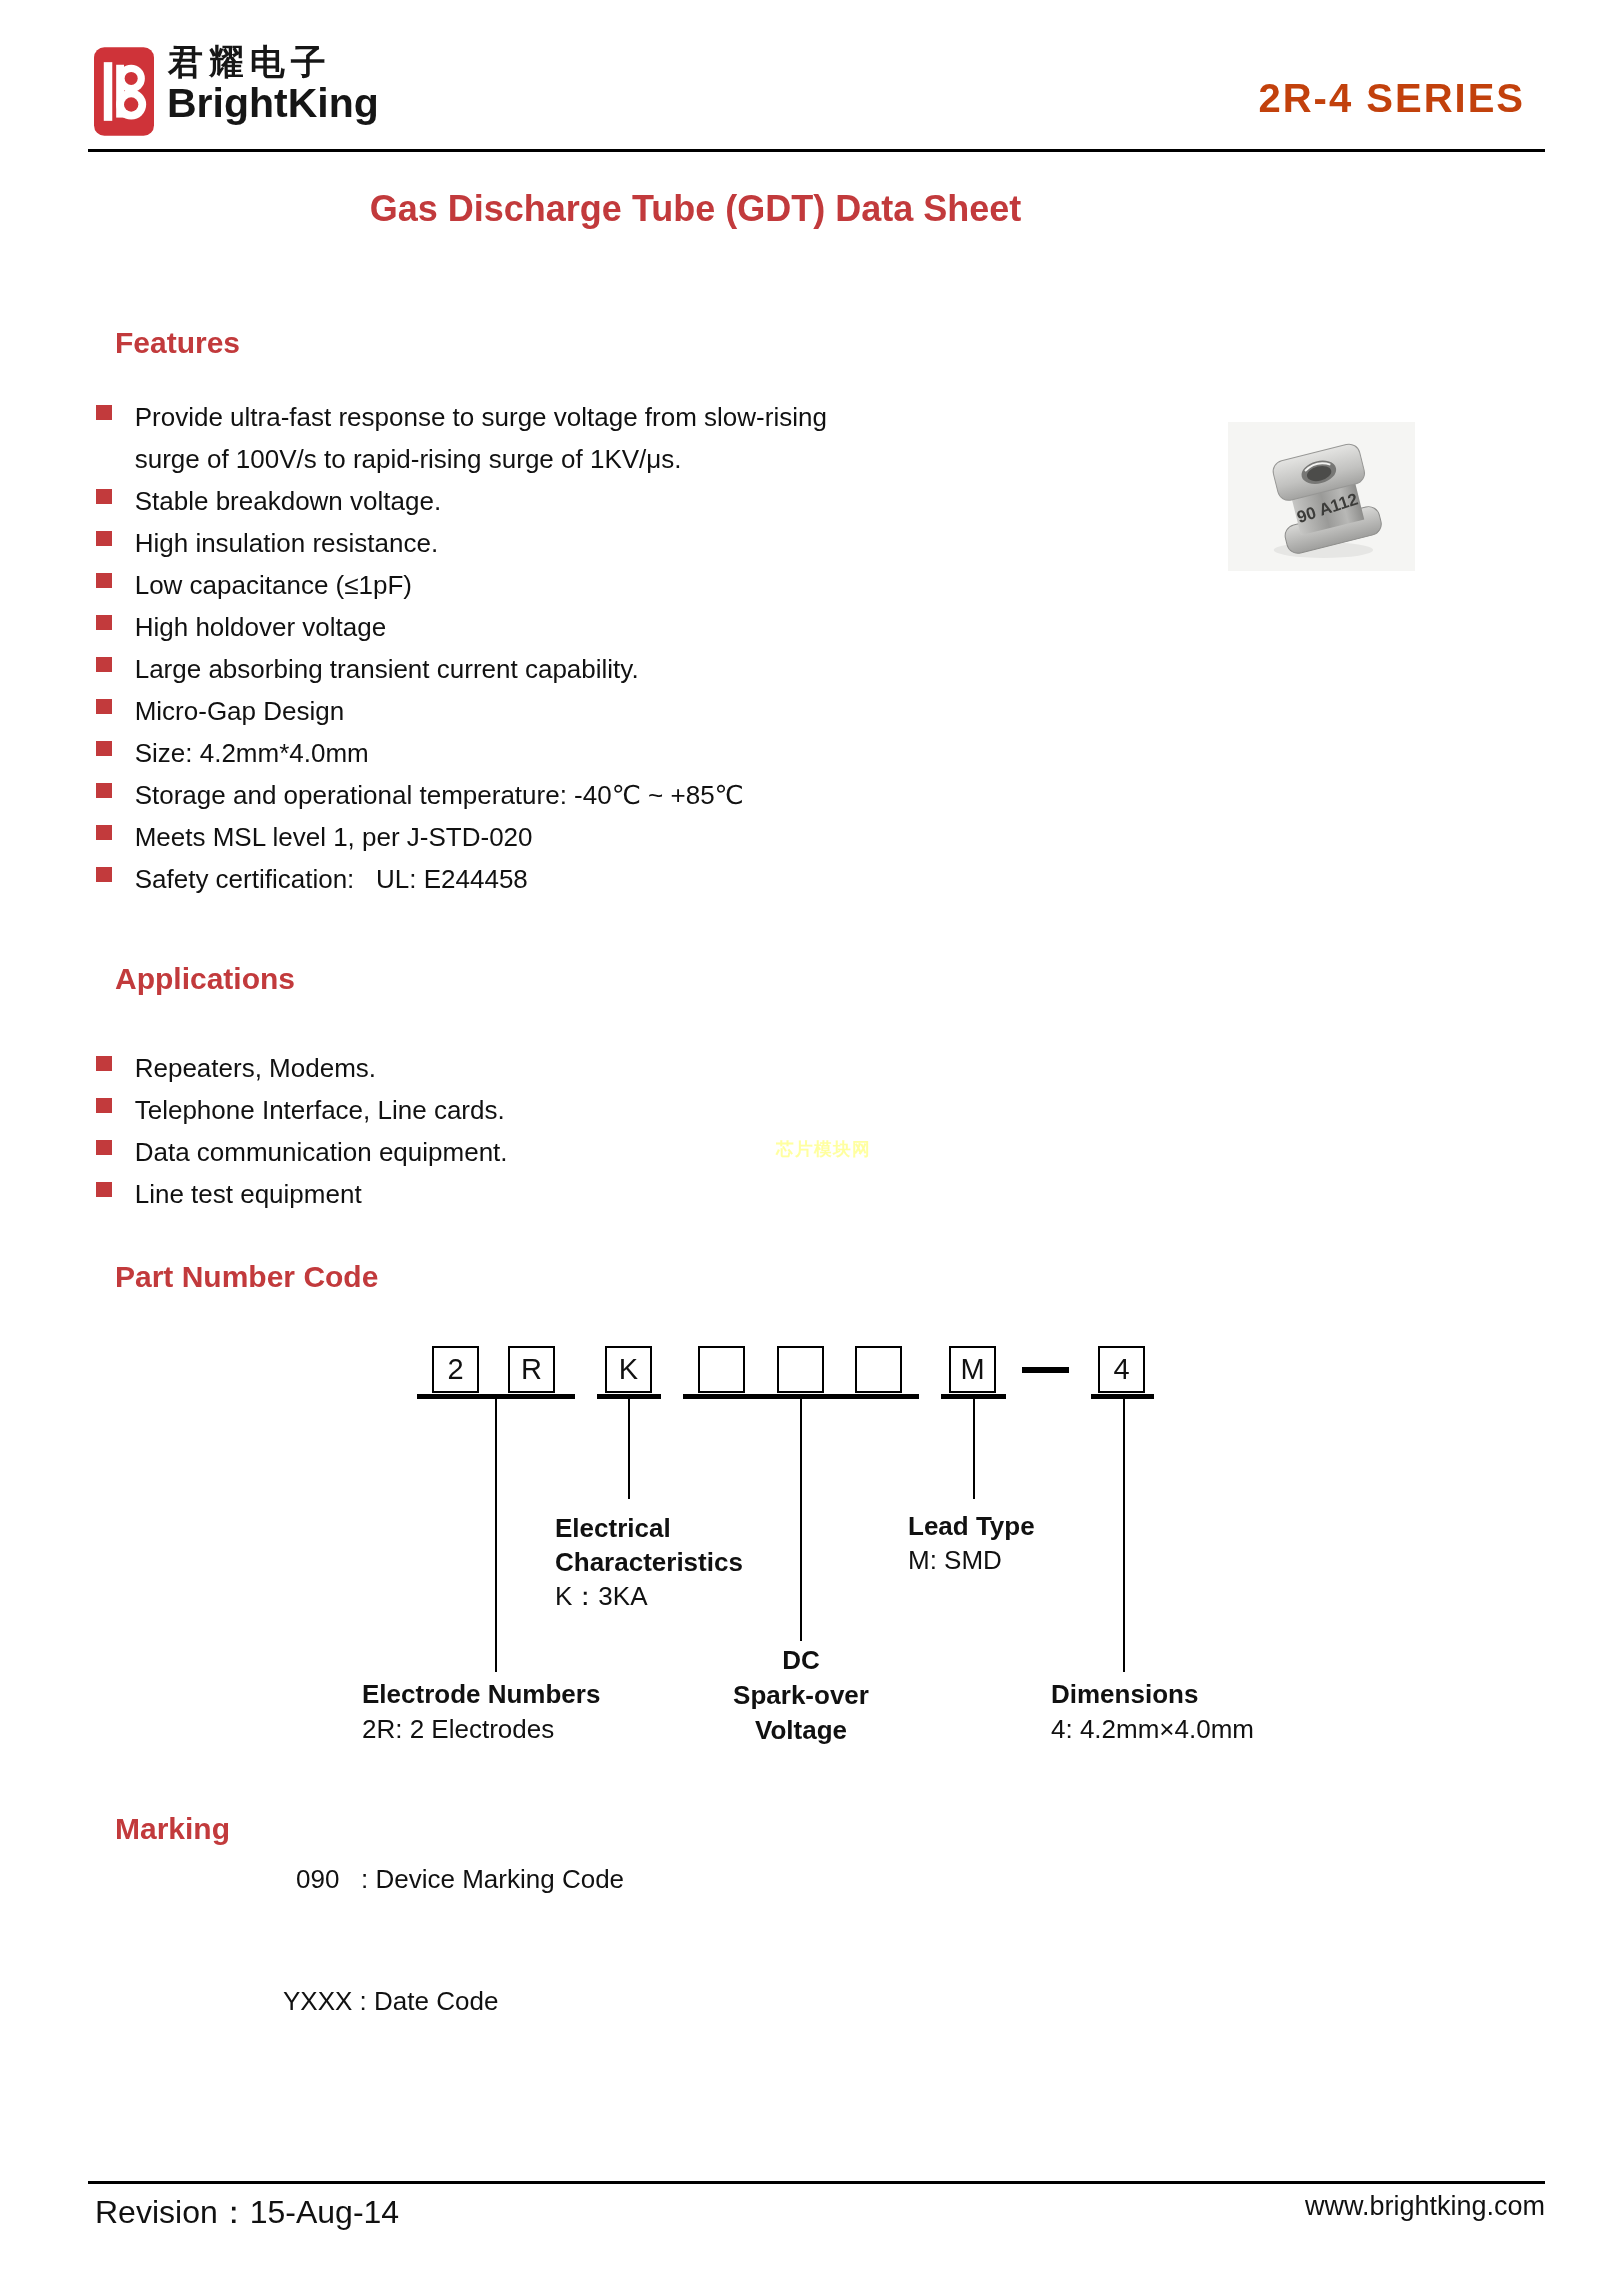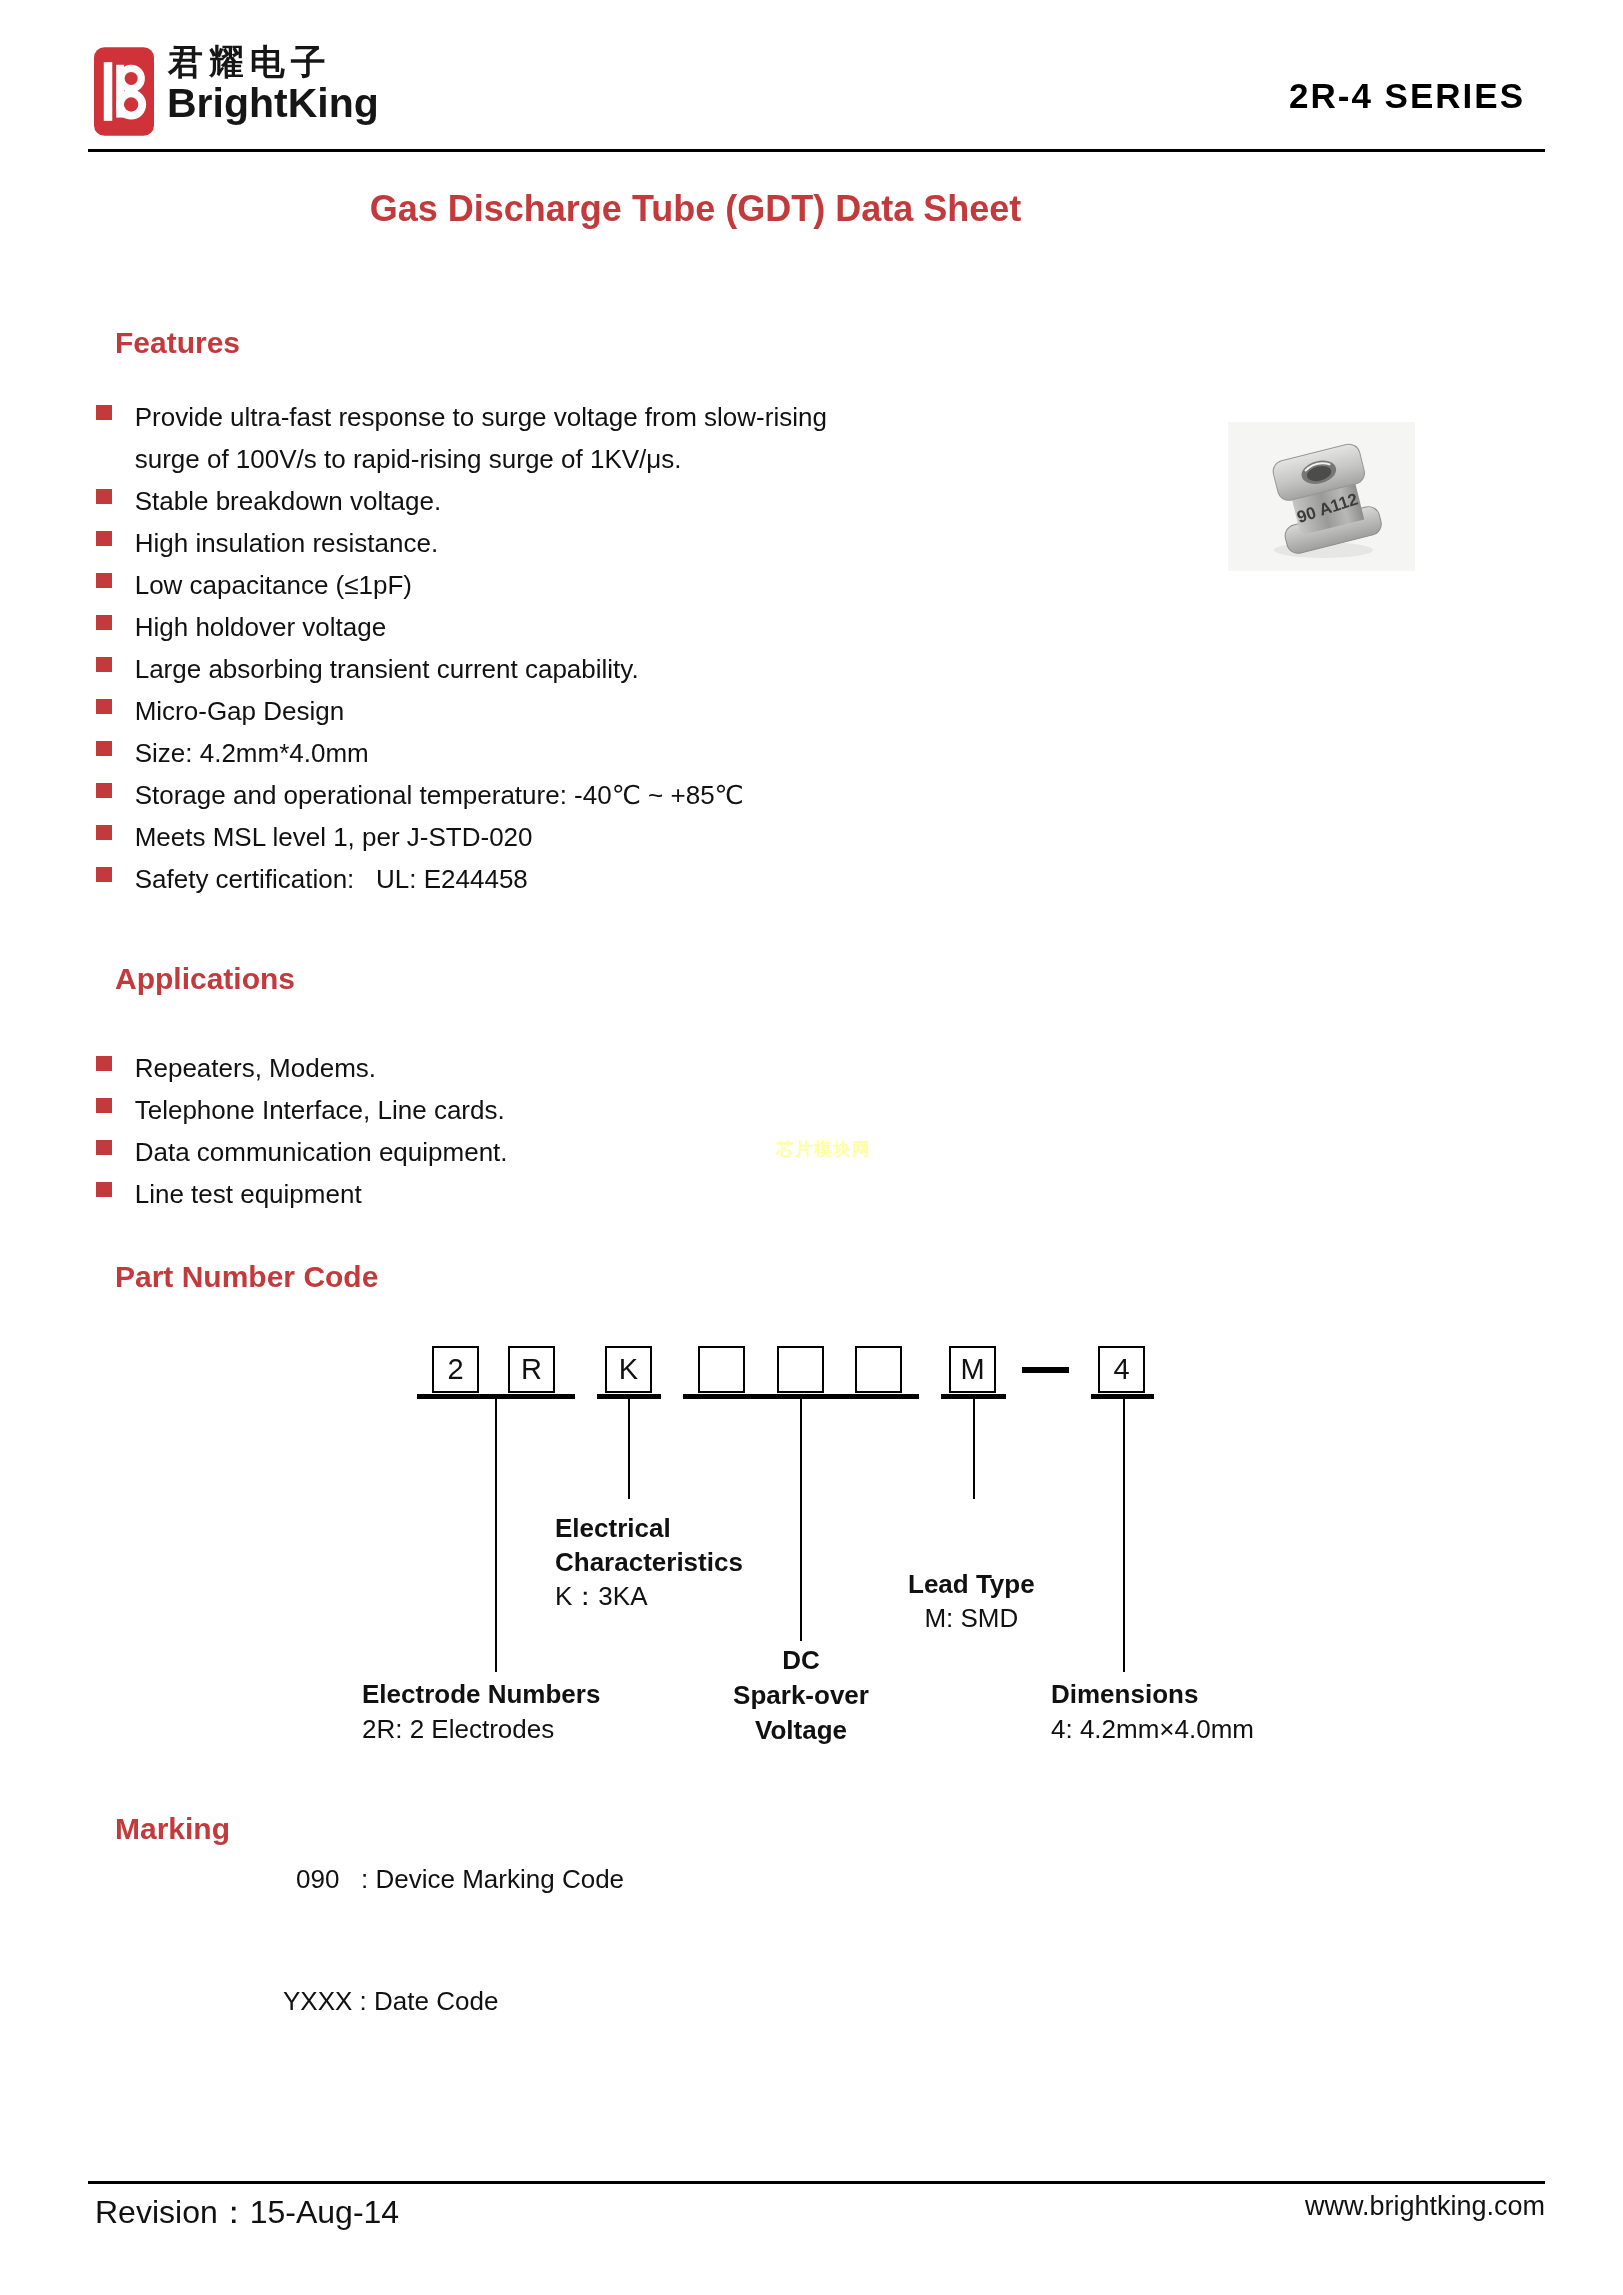--- a/index.html
+++ b/index.html
@@ -9,21 +9,21 @@
     background:#ffffff;
     font-family:"Liberation Sans","DejaVu Sans",sans-serif;
     color:#111;
     overflow:hidden;
   }
   .abs{position:absolute;}
 
   
   .logo-cn{position:absolute;left:168px;top:39px;font-size:35px;font-weight:700;letter-spacing:5.9px;color:#161616;}
   .logo-en{position:absolute;left:167px;top:80px;font-size:41px;font-weight:700;color:#161616;}
-  .series{position:absolute;right:98px;top:76px;font-size:35px;font-weight:700;letter-spacing:2px;color:#000000;}
+  .series{position:absolute;right:98px;top:76px;font-size:40px;font-weight:700;letter-spacing:2px;color:#c2410c;}
   .rule{position:absolute;left:88px;width:1457px;height:3.3px;background:#000;}
   .rule-top{top:149px;}
   .rule-bottom{top:2181px;}
 
   
   .doc-title{position:absolute;left:0;top:188px;width:1391px;text-align:center;
              font-size:36px;font-weight:700;color:#c23a3c;}
   .sec-h{position:absolute;left:96px;font-size:30px;font-weight:700;color:#c23a3c;margin-left:19px;}
 
   
@@ -43,21 +43,21 @@
   
   .pnbox{position:absolute;top:1346px;width:43px;height:43px;border:2.6px solid #000;
          text-align:center;line-height:43px;font-size:29px;background:#fff;}
   .pndash{position:absolute;left:1022px;top:1367px;width:47px;height:5.9px;background:#000;}
   .uline{position:absolute;top:1394px;height:4.6px;background:#000;}
   .vline{position:absolute;top:1394px;width:2px;background:#000;}
 
   .pnlbl{position:absolute;font-size:26px;}
   .pnlbl .b{font-weight:700;}
   .lbl-electrical{left:555px;top:1511px;line-height:34px;}
-  .lbl-lead{left:908px;top:1567px;line-height:34px;text-align:center;}
+  .lbl-lead{left:908px;top:1509px;line-height:34px;}
   .lbl-spark{left:683px;top:1643px;width:236px;text-align:center;line-height:35px;}
   .lbl-electrode{left:362px;top:1677px;line-height:35px;}
   .lbl-dimensions{left:1051px;top:1677px;line-height:35px;}
 
   
   .mark-line{position:absolute;font-size:26px;white-space:pre;}
   .mark-line1{left:296px;top:1864px;}
   .mark-line2{left:283px;top:1986px;}
 
   

